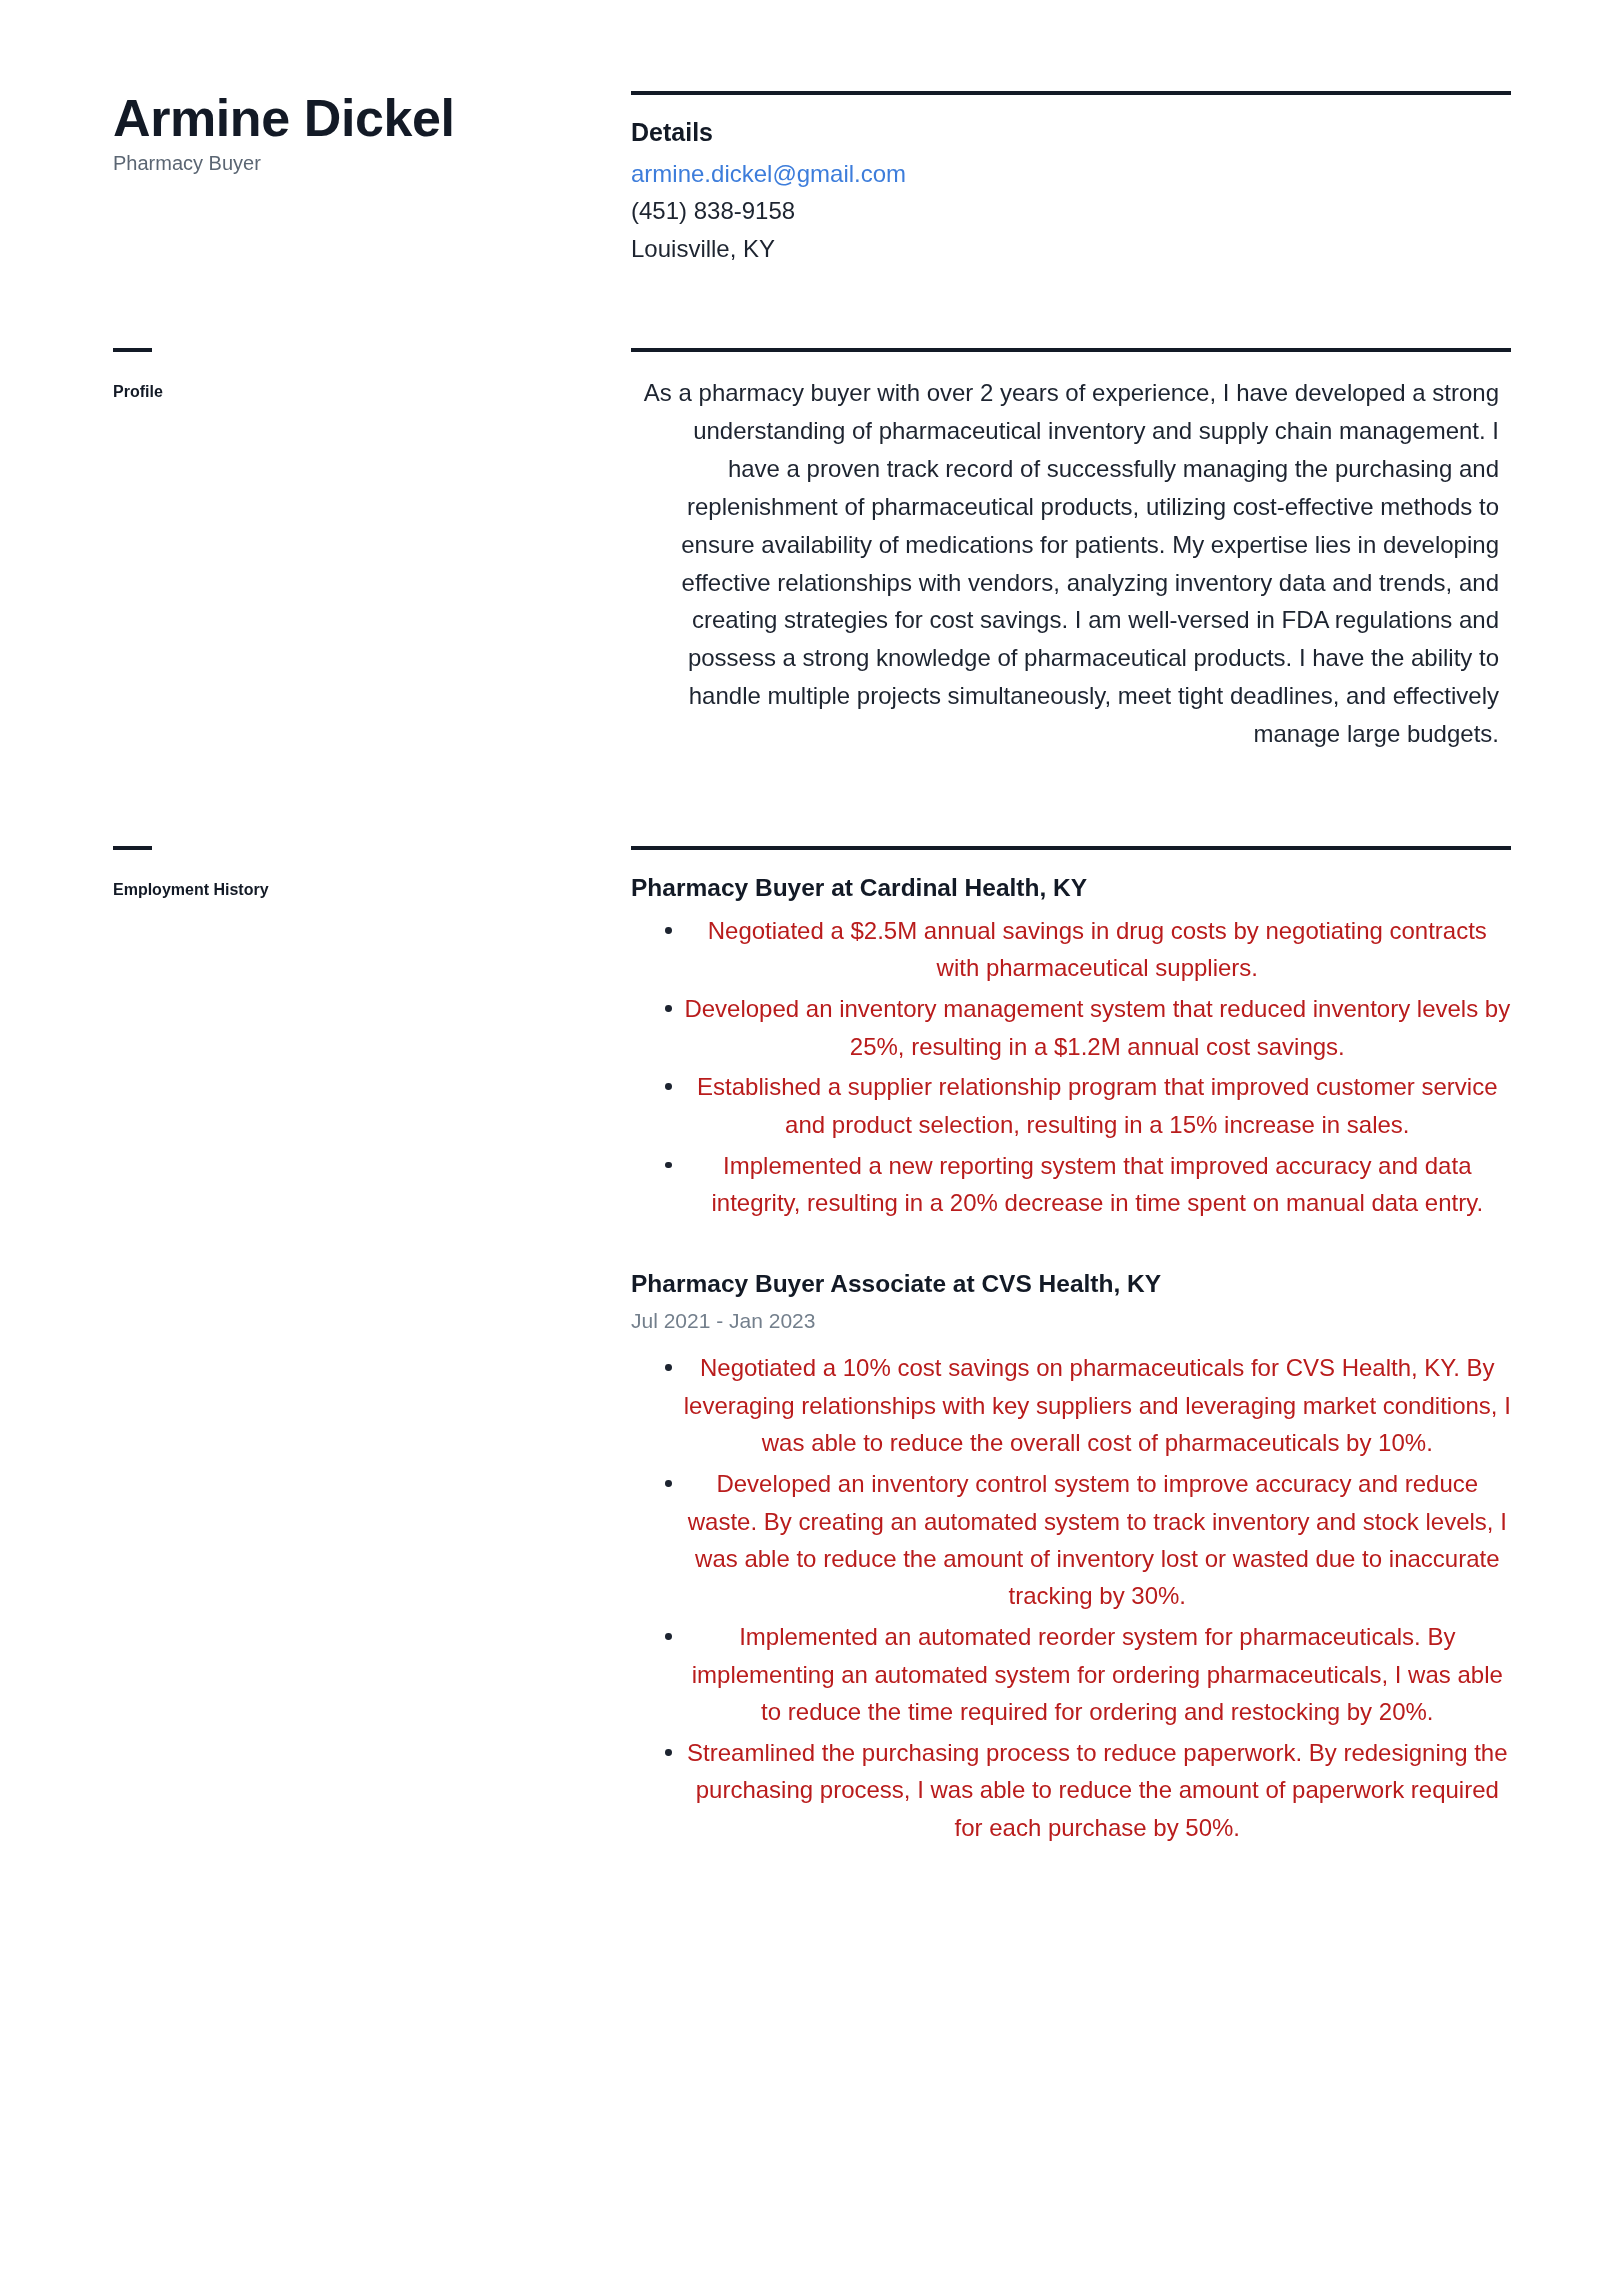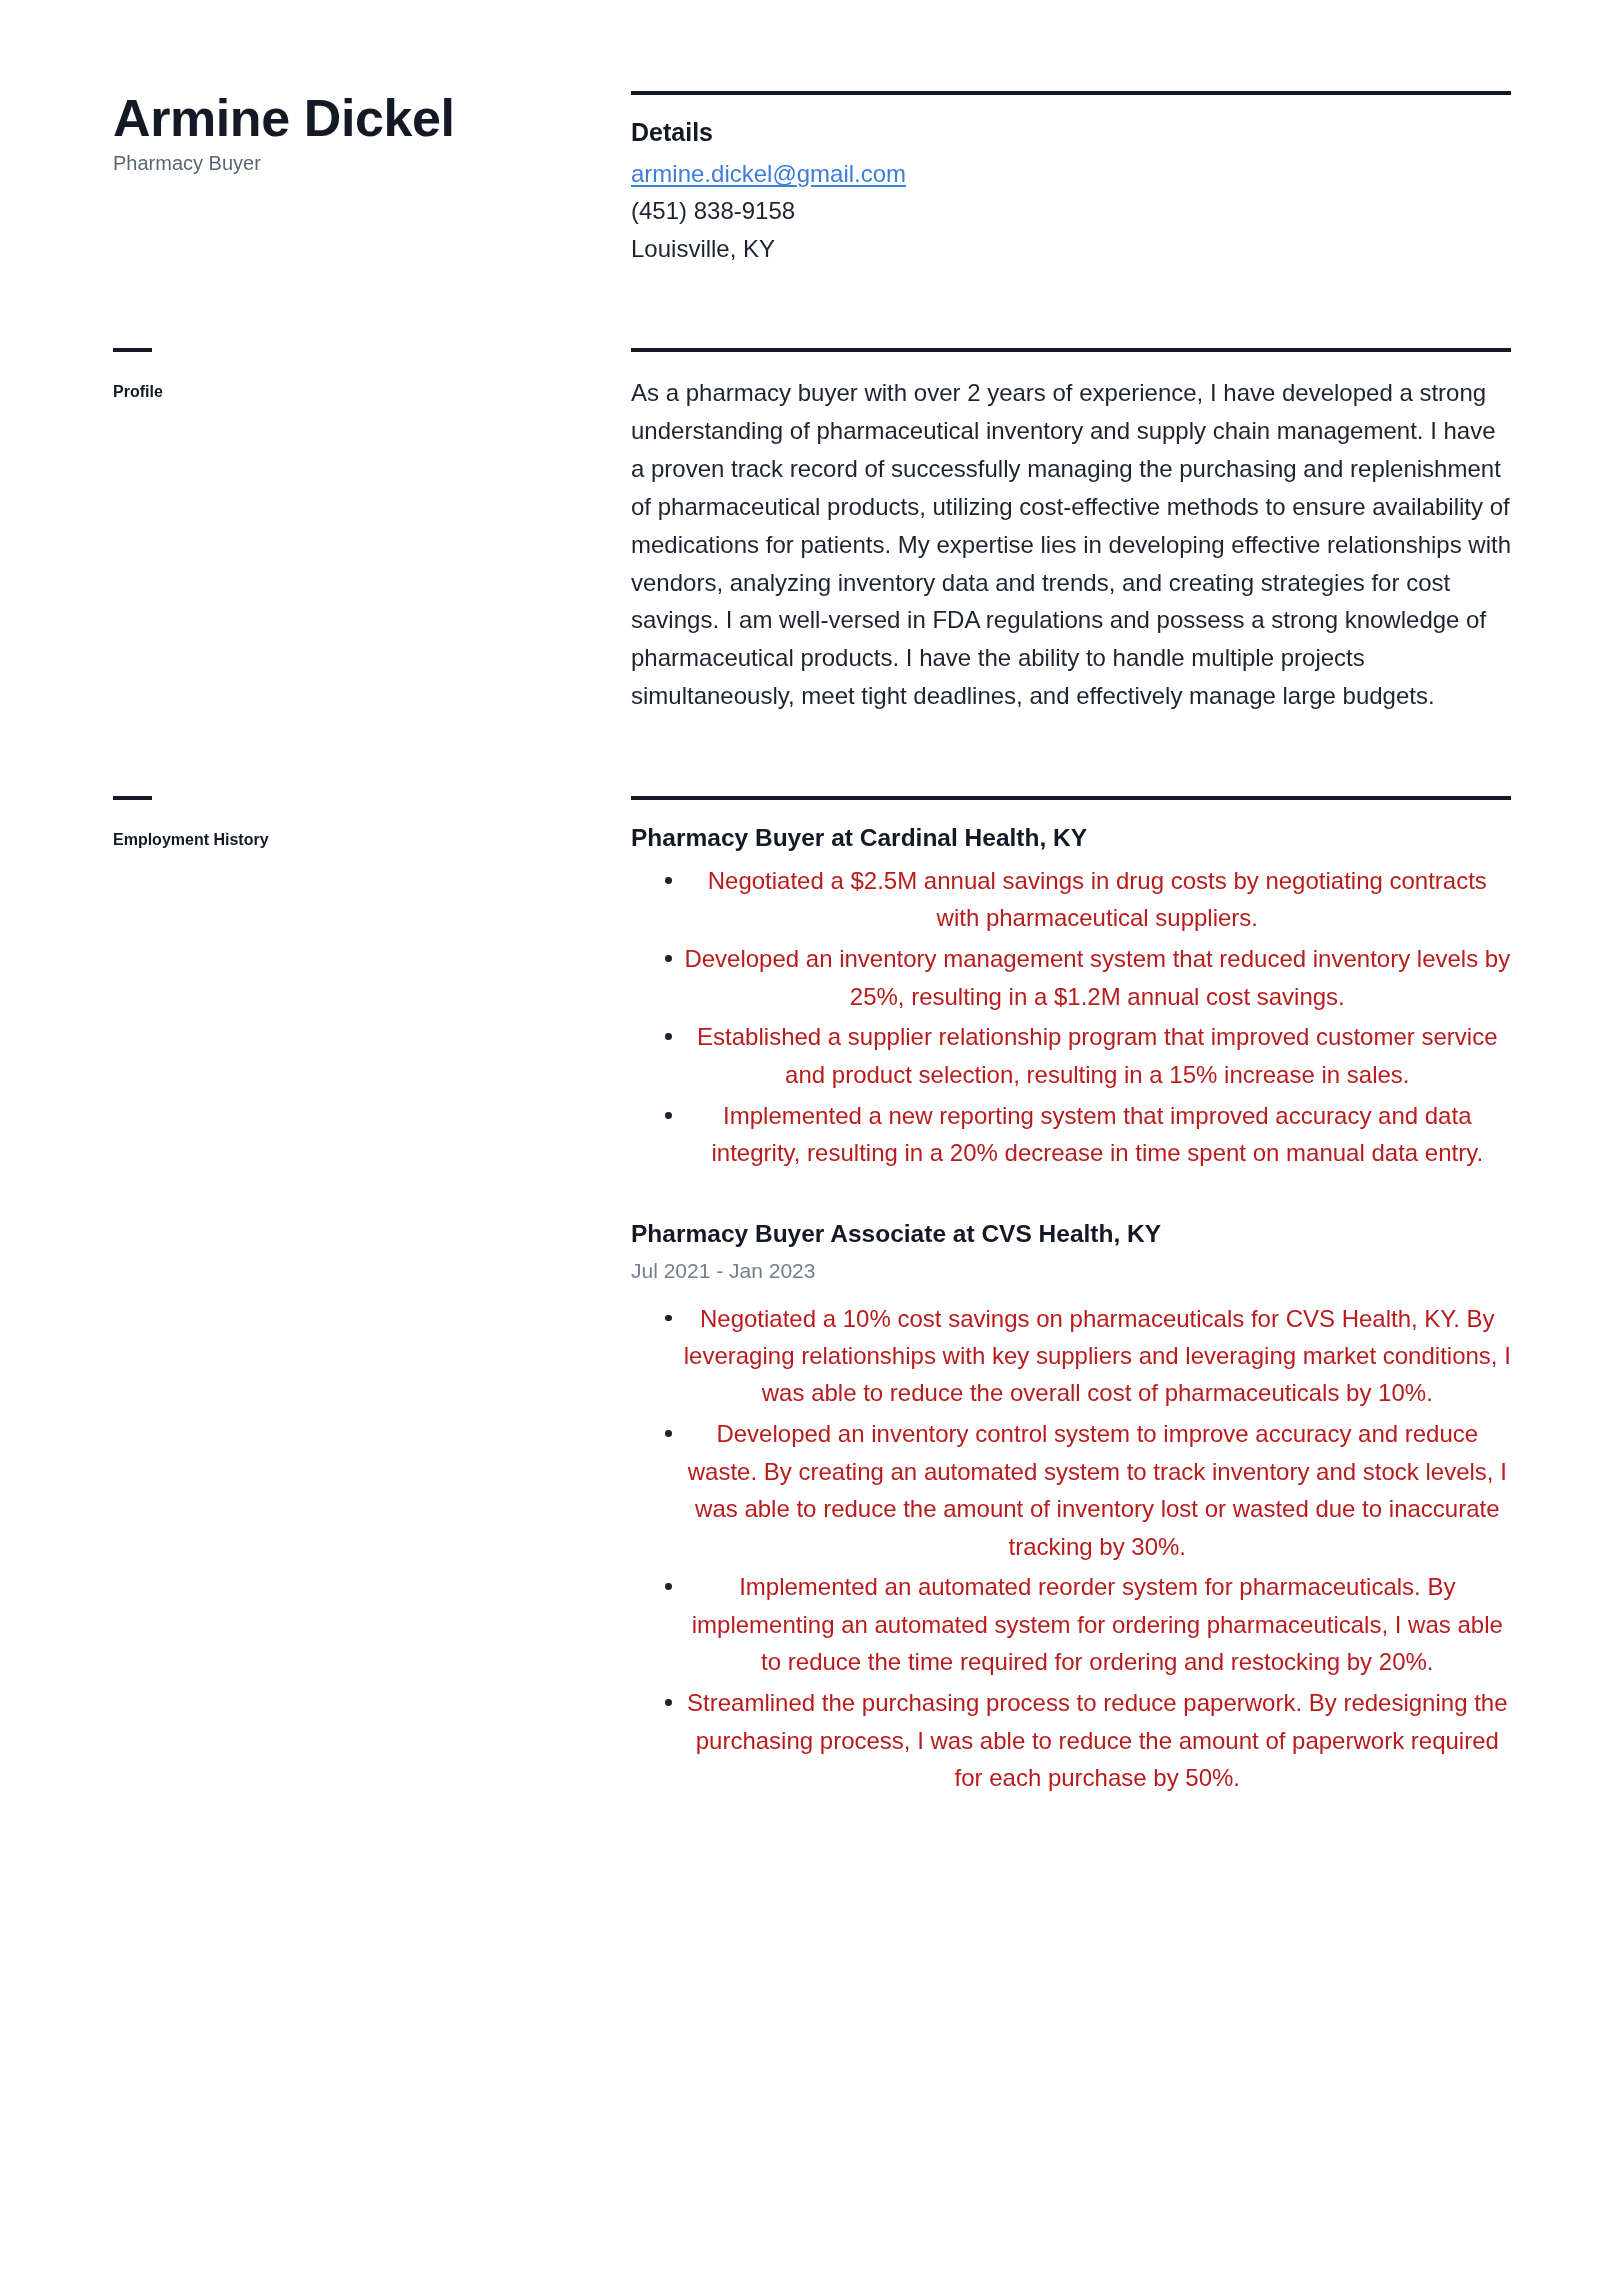--- a/index.html
+++ b/index.html
@@ -92,32 +92,31 @@
     margin: 0 0 6.8px 0;
     line-height: 1.25;
   }
   .details-line {
     font-size: 24px;
     line-height: 1.55;
     color: #1d2430;
   }
   .details-email {
     color: #3d7ddb;
-    text-decoration: underline;
     text-underline-offset: 2.5px;
     cursor: pointer;
   }
 
   
   .profile-text {
     font-size: 24px;
     line-height: 1.58;
     color: #1d2430;
-    margin: 0;
-    text-align: left;
+    margin: 12px;
+    text-align: right;
   }
 
   
   .entry { margin-bottom: 46px; }
   .entry:last-child { margin-bottom: 0; }
 
   .entry-title {
     font-size: 24.5px;
     font-weight: 700;
     color: #131a26;

